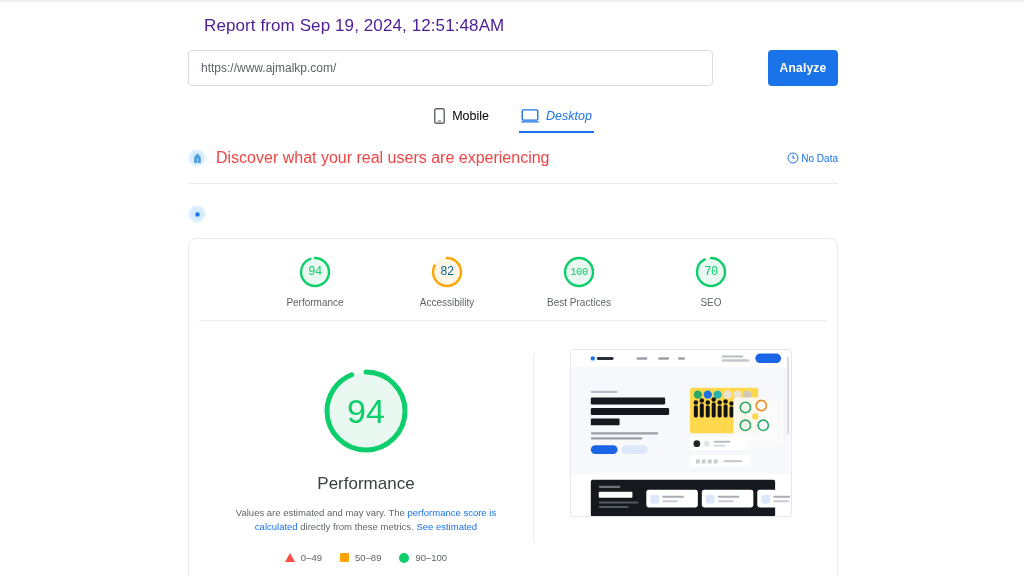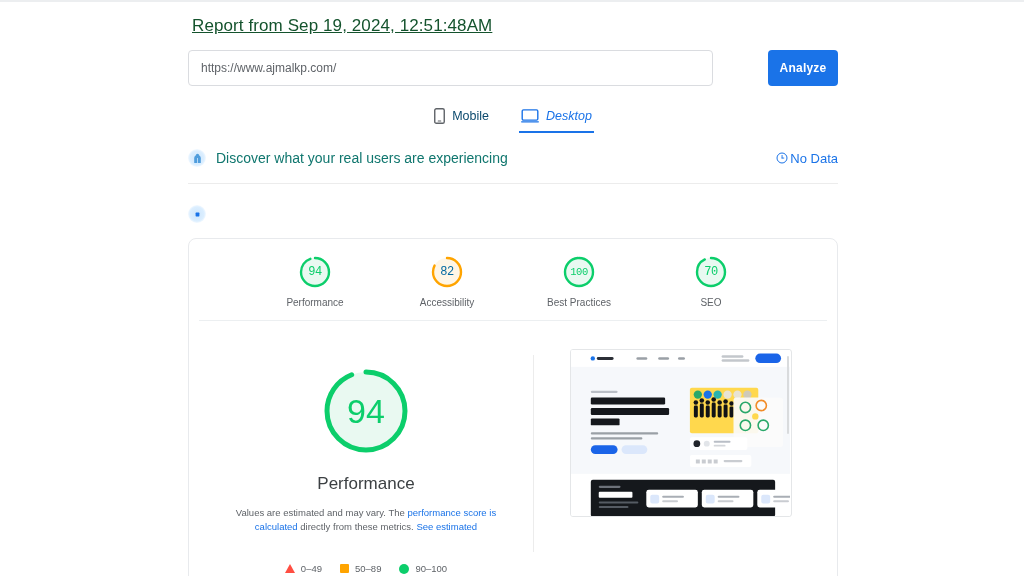--- a/index.html
+++ b/index.html
@@ -26,25 +26,24 @@
     position: absolute;
     left: 188px;
     top: 0;
     width: 650px;
   }
 
   
   .report-title {
     font-size: 17px;
     font-weight: 400;
-    color: #14532d;
+    color: #4c1d95;
     letter-spacing: 0.1px;
-    margin: 13px 0 0 4px;
+    margin: 13px 0 0 16px;
     line-height: 22px;
-    text-decoration: underline;
   }
 
   
   .url-row {
     display: flex;
     align-items: stretch;
     margin-top: 13px;
     height: 36px;
     gap: 32px;
   }
@@ -82,21 +81,21 @@
     justify-content: center;
     gap: 28px;
     margin-top: 20px;
   }
   .tab {
     display: flex;
     align-items: center;
     gap: 7px;
     padding: 2px 2px 7px 2px;
     font-size: 12.5px;
-    color: #0c4a6e;
+    color: #000000;
     cursor: pointer;
     border-bottom: 2px solid transparent;
     position: relative;
   }
   .tab.active {
     color: #1a73e8;
     border-bottom-color: #1a73e8;
     font-style: italic;
   }
   .tab svg { display: block; }
@@ -114,30 +113,30 @@
     border-radius: 50%;
     flex: 0 0 auto;
     margin-right: 10px;
     display: flex;
     align-items: center;
     justify-content: center;
     background: radial-gradient(circle at 50% 50%, #cfe6fb 0%, #dbeeff 55%, rgba(219,238,255,0) 78%);
   }
   .section-icon svg { display: block; }
   .section-label {
-    font-size: 14px;
-    color: #0f766e;
+    font-size: 16px;
+    color: #ef4444;
     flex: 1 1 auto;
   }
   .no-data {
     display: flex;
     align-items: center;
     gap: 2px;
     color: #1a73e8;
-    font-size: 13px;
+    font-size: 10px;
     cursor: pointer;
   }
   .no-data svg { display: block; }
 
   .section-row-2 {
     display: flex;
     align-items: center;
     height: 40px;
     margin-top: 10px;
   }
@@ -263,21 +262,21 @@
     text-align: center;
     max-width: 290px;
   }
   .disclaimer a {
     color: #1a73e8;
     text-decoration: none;
   }
   .legend {
     display: flex;
     gap: 18px;
-    margin-top: 29px;
+    margin-top: 18px;
     align-items: center;
     text-align: center;
   }
   .legend-item {
     display: flex;
     align-items: center;
     gap: 6px;
     font-size: 9.5px;
     color: #5f6368;
   }

